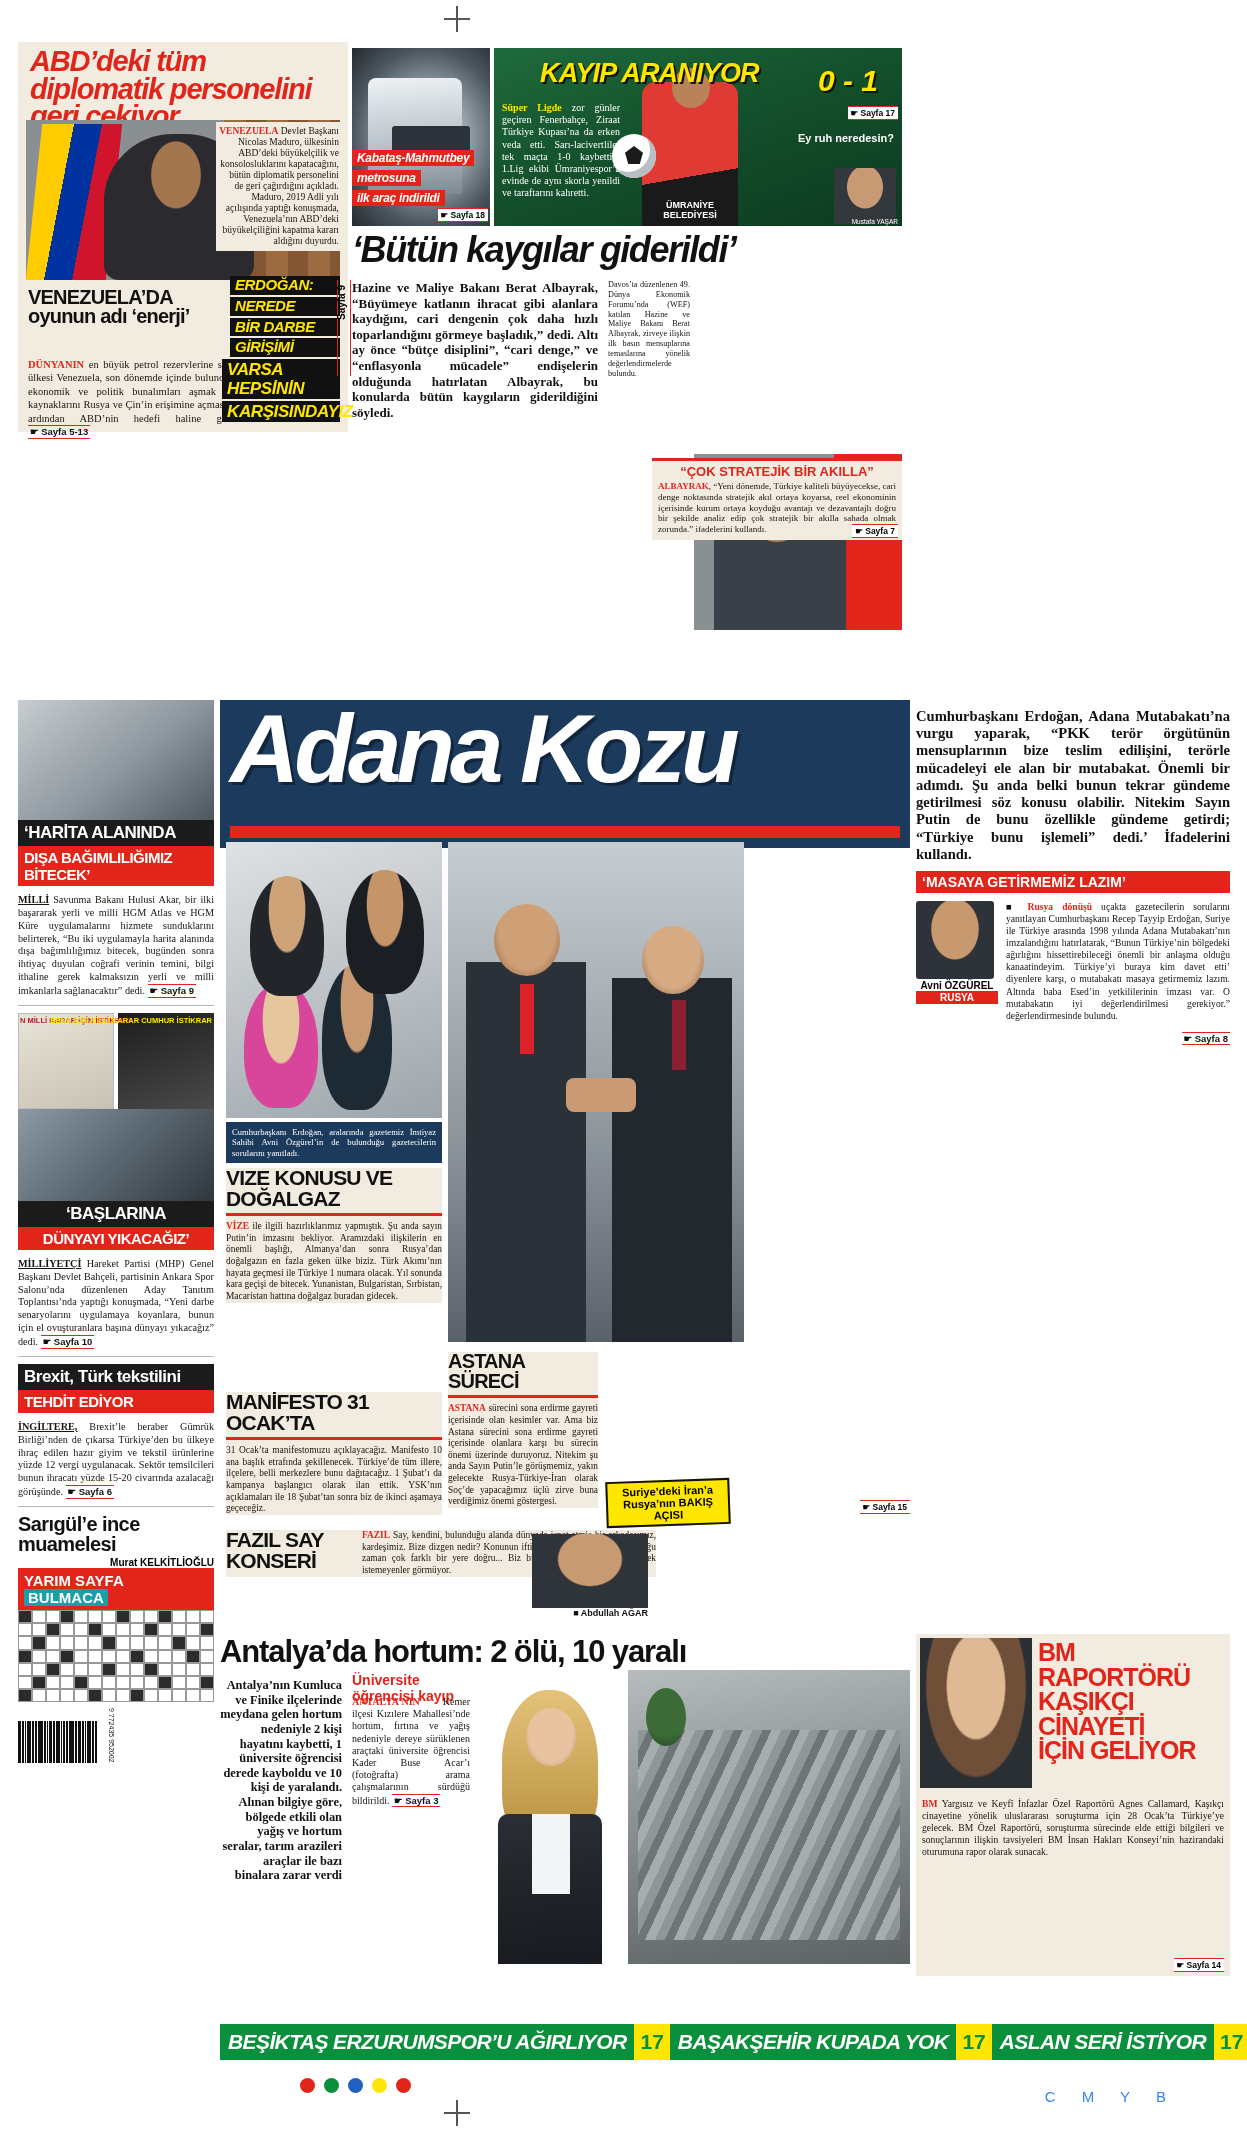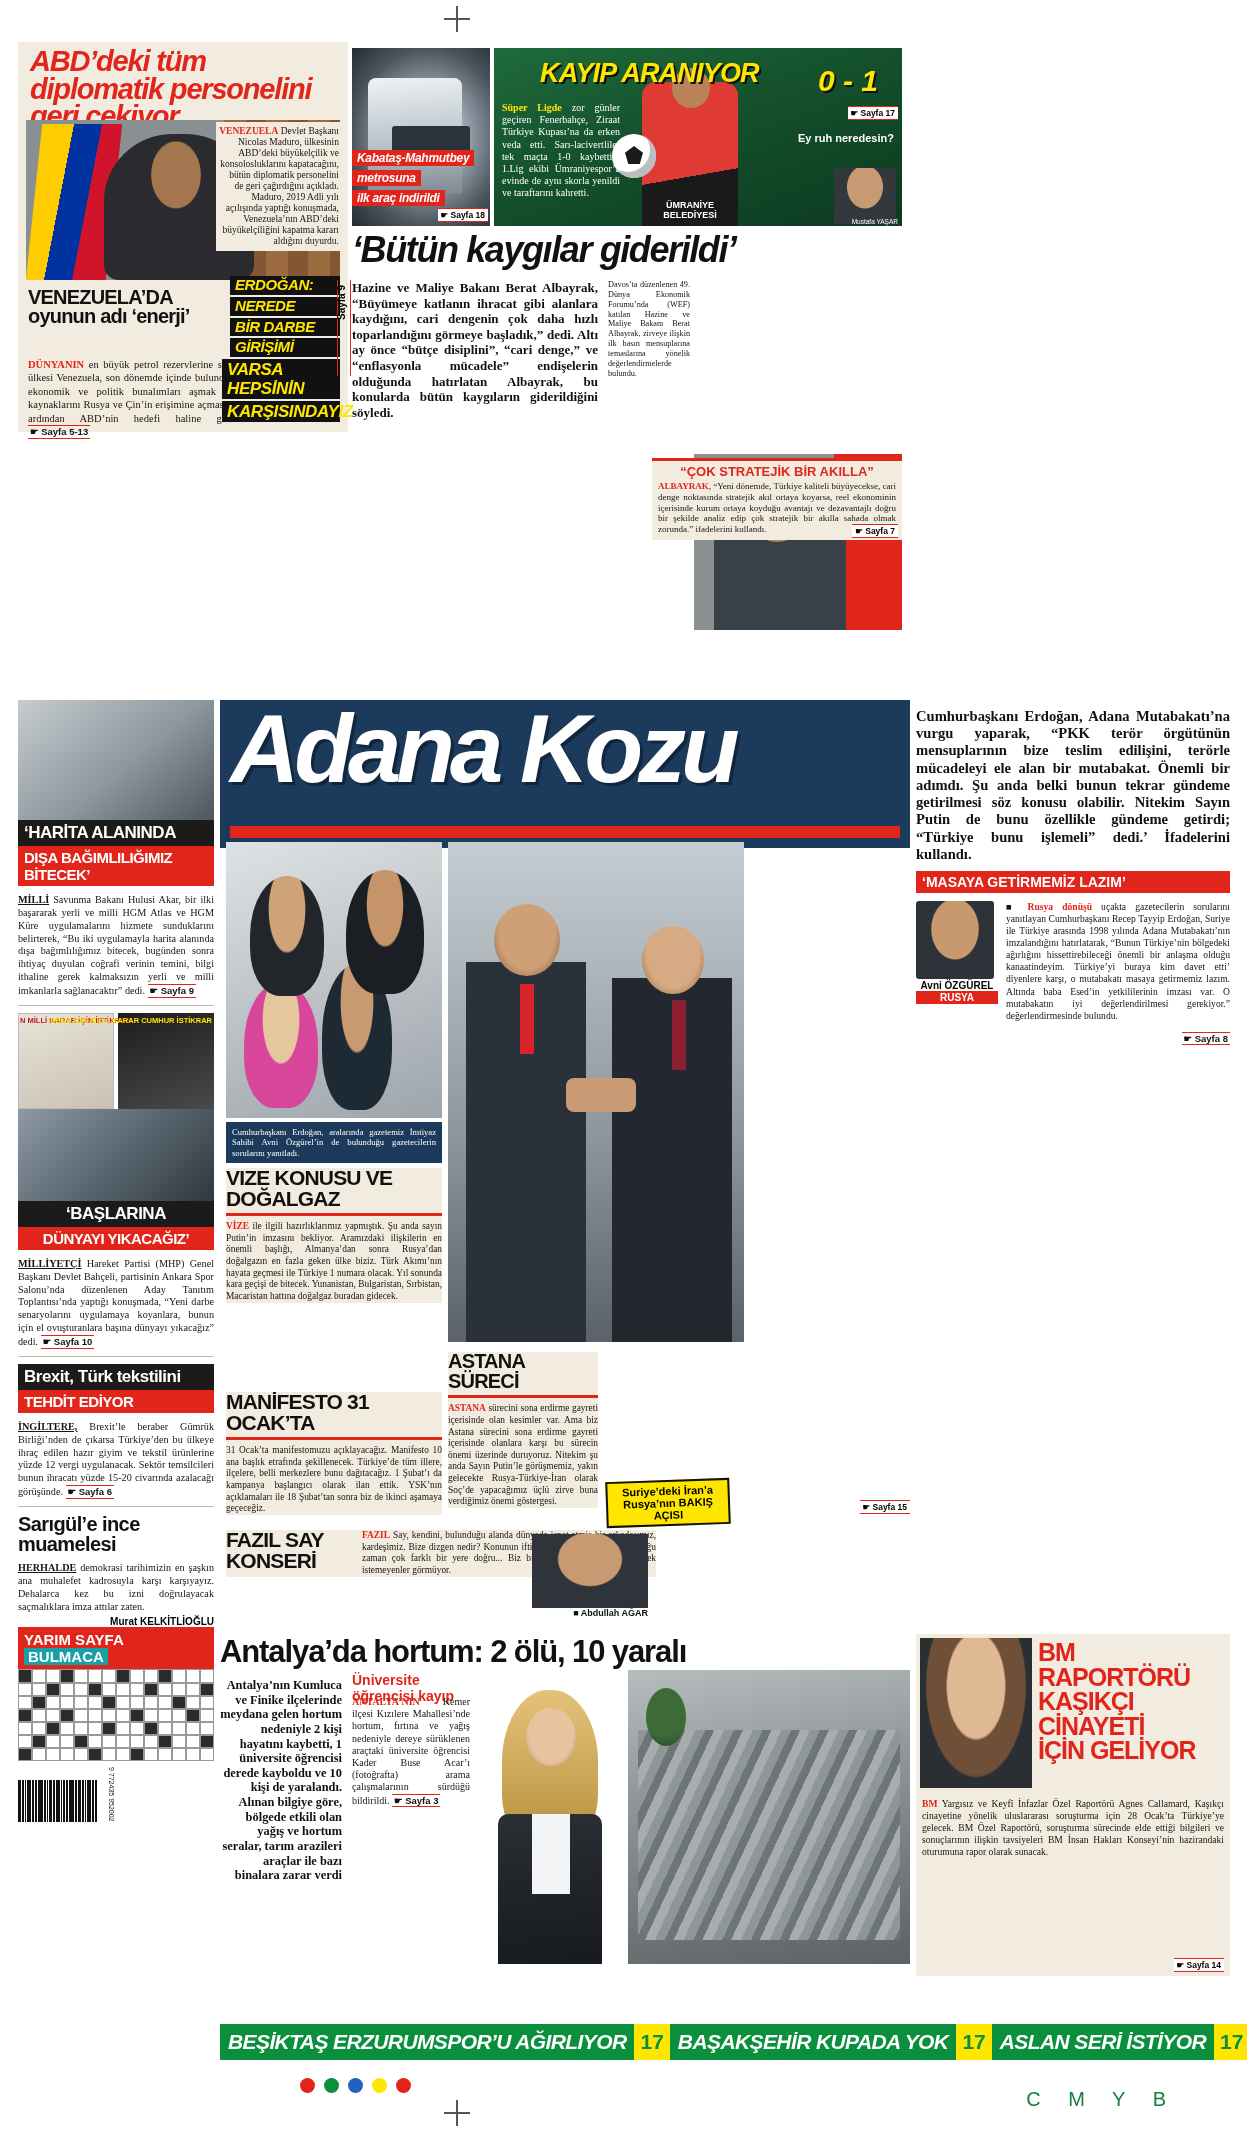--- a/index.html
+++ b/index.html
@@ -310,21 +310,21 @@
   #ticker .num { background:#ffe600; color:#0a8f3c; font-family:"Liberation Sans",sans-serif;
     font-weight:bold; font-size:21px; display:flex; align-items:center; padding:0 6px; }
 
   
   .regmark { position:absolute; width:26px; height:26px; }
   .regmark:before { content:""; position:absolute; left:12px; top:0; width:1.5px; height:26px; background:#555; }
   .regmark:after { content:""; position:absolute; left:0; top:12px; width:26px; height:1.5px; background:#555; }
   #cmyk-dots { position:absolute; left:300px; top:2078px; display:flex; gap:9px; }
   #cmyk-dots i { width:15px; height:15px; border-radius:50%; display:block; }
   #cmyk-letters { position:absolute; right:70px; top:2088px;
-    font-family:"Liberation Sans",sans-serif; font-size:20px; color:#15803d; letter-spacing:11px; }
+    font-family:"Liberation Sans",sans-serif; font-size:15px; color:#3b82f6; letter-spacing:11px; }
 </style>
 </head>
 <body>
 
 <div class="page">
 
   <div class="regmark" style="left:444px;top:6px"></div>
   <div class="regmark" style="left:444px;top:2100px"></div>
 
   <div class="blk" id="venez-pack">
@@ -439,23 +439,20 @@
     <div class="lc-blackbar">Brexit, Türk tekstilini</div>
     <div class="lc-redbar">TEHDİT EDİYOR</div>
     <div class="lc-body">
       <span class="lead">İNGİLTERE,</span><span> Brexit’le beraber Gümrük Birliği’nden de çıkarsa Türkiye’den bu ülkeye ihraç edilen hazır giyim ve tekstil ürünlerine yüzde 12 vergi uygulanacak. Sektör temsilcileri bunun ihracatı yüzde 15-20 civarında azalacağı görüşünde.</span>
       <span class="sayfa-tag">☛ <span>Sayfa 6</span></span>
     </div>
 
     <div class="lc-rule"></div>
 
     <div style="font-family:'Liberation Sans',sans-serif;font-weight:bold;font-size:20px;line-height:1;color:#111;letter-spacing:-0.6px">Sarıgül’e ince muamelesi</div>
-    <div class="lc-body">
-      <span class="lead">HERHALDE</span><span> demokrasi tarihimizin en şaşkın ana muhalefet kadrosuyla karşı karşıyayız. Dehalarca kez bu izni doğrulayacak saçmalıklara imza attılar zaten.</span>
-    </div>
     <div class="right" style="font-family:'Liberation Sans',sans-serif;font-weight:bold;font-size:10px;padding-top:3px">Murat KELKİTLİOĞLU</div>
 
     <div id="lc-bulmaca">
       <span>YARIM SAYFA</span>
       <span class="teal">BULMACA</span>
     </div>
     <div id="lc-grid">
       <div class="b"></div>
         <div></div>
         <div></div>

